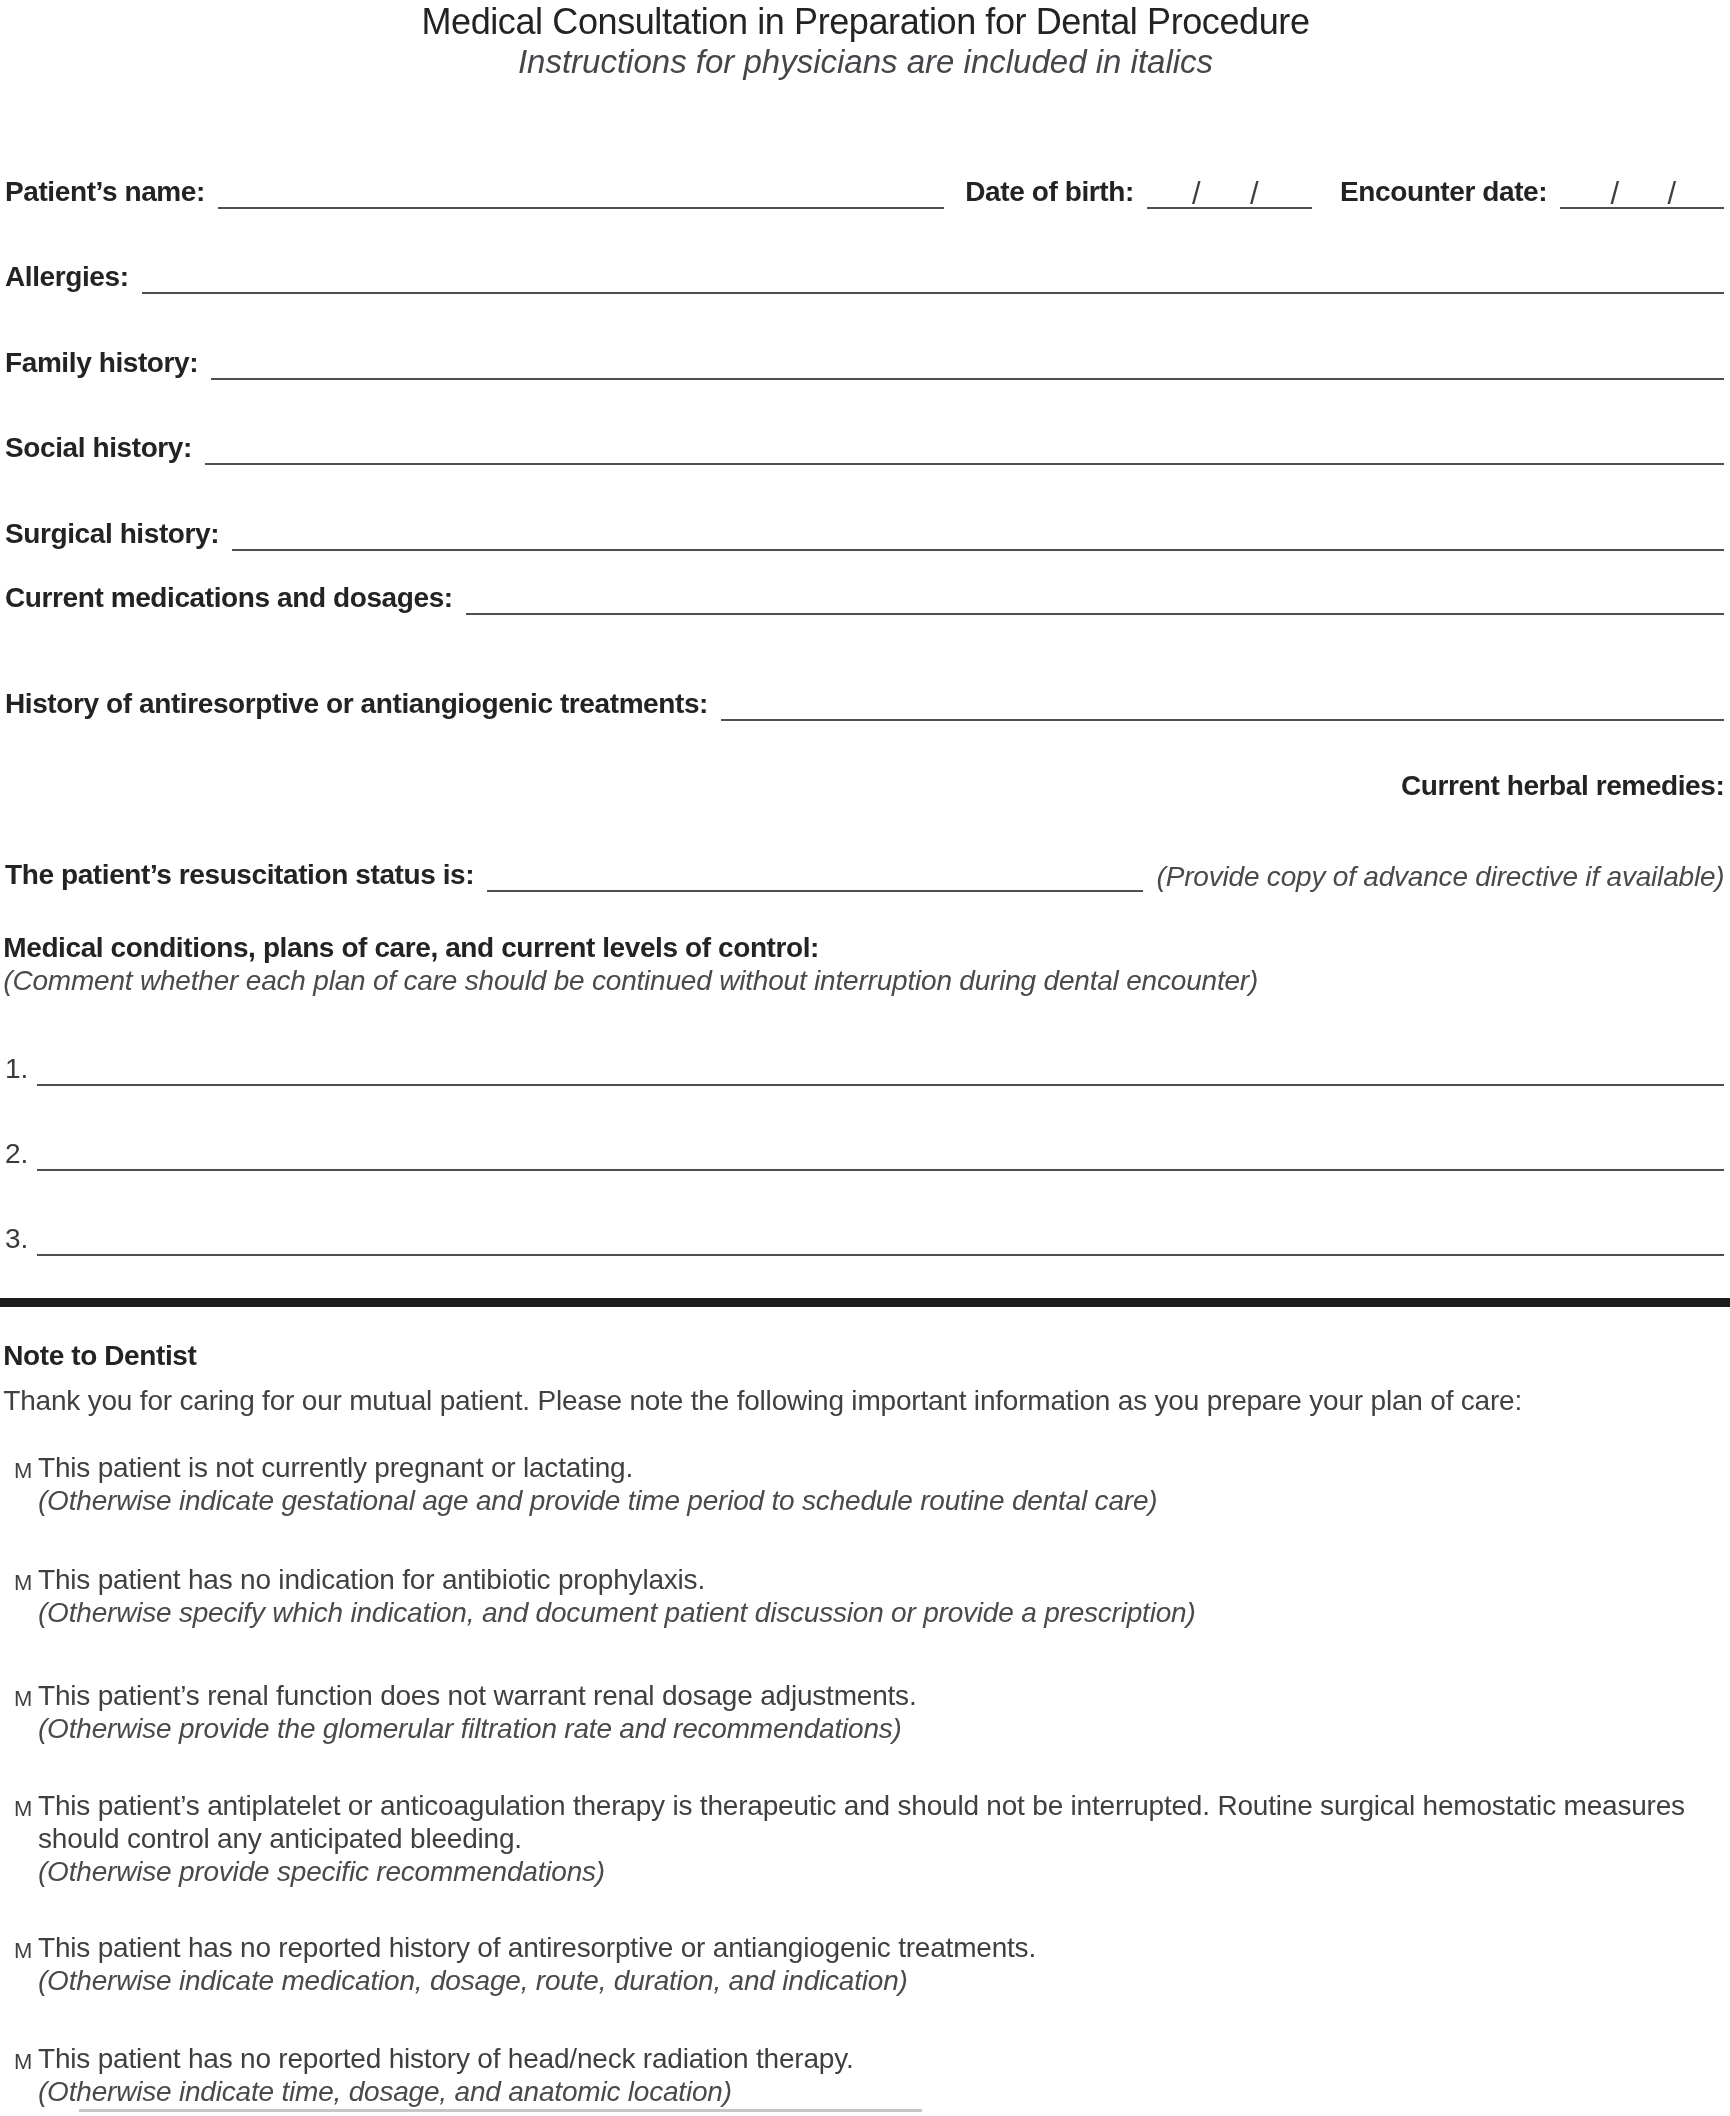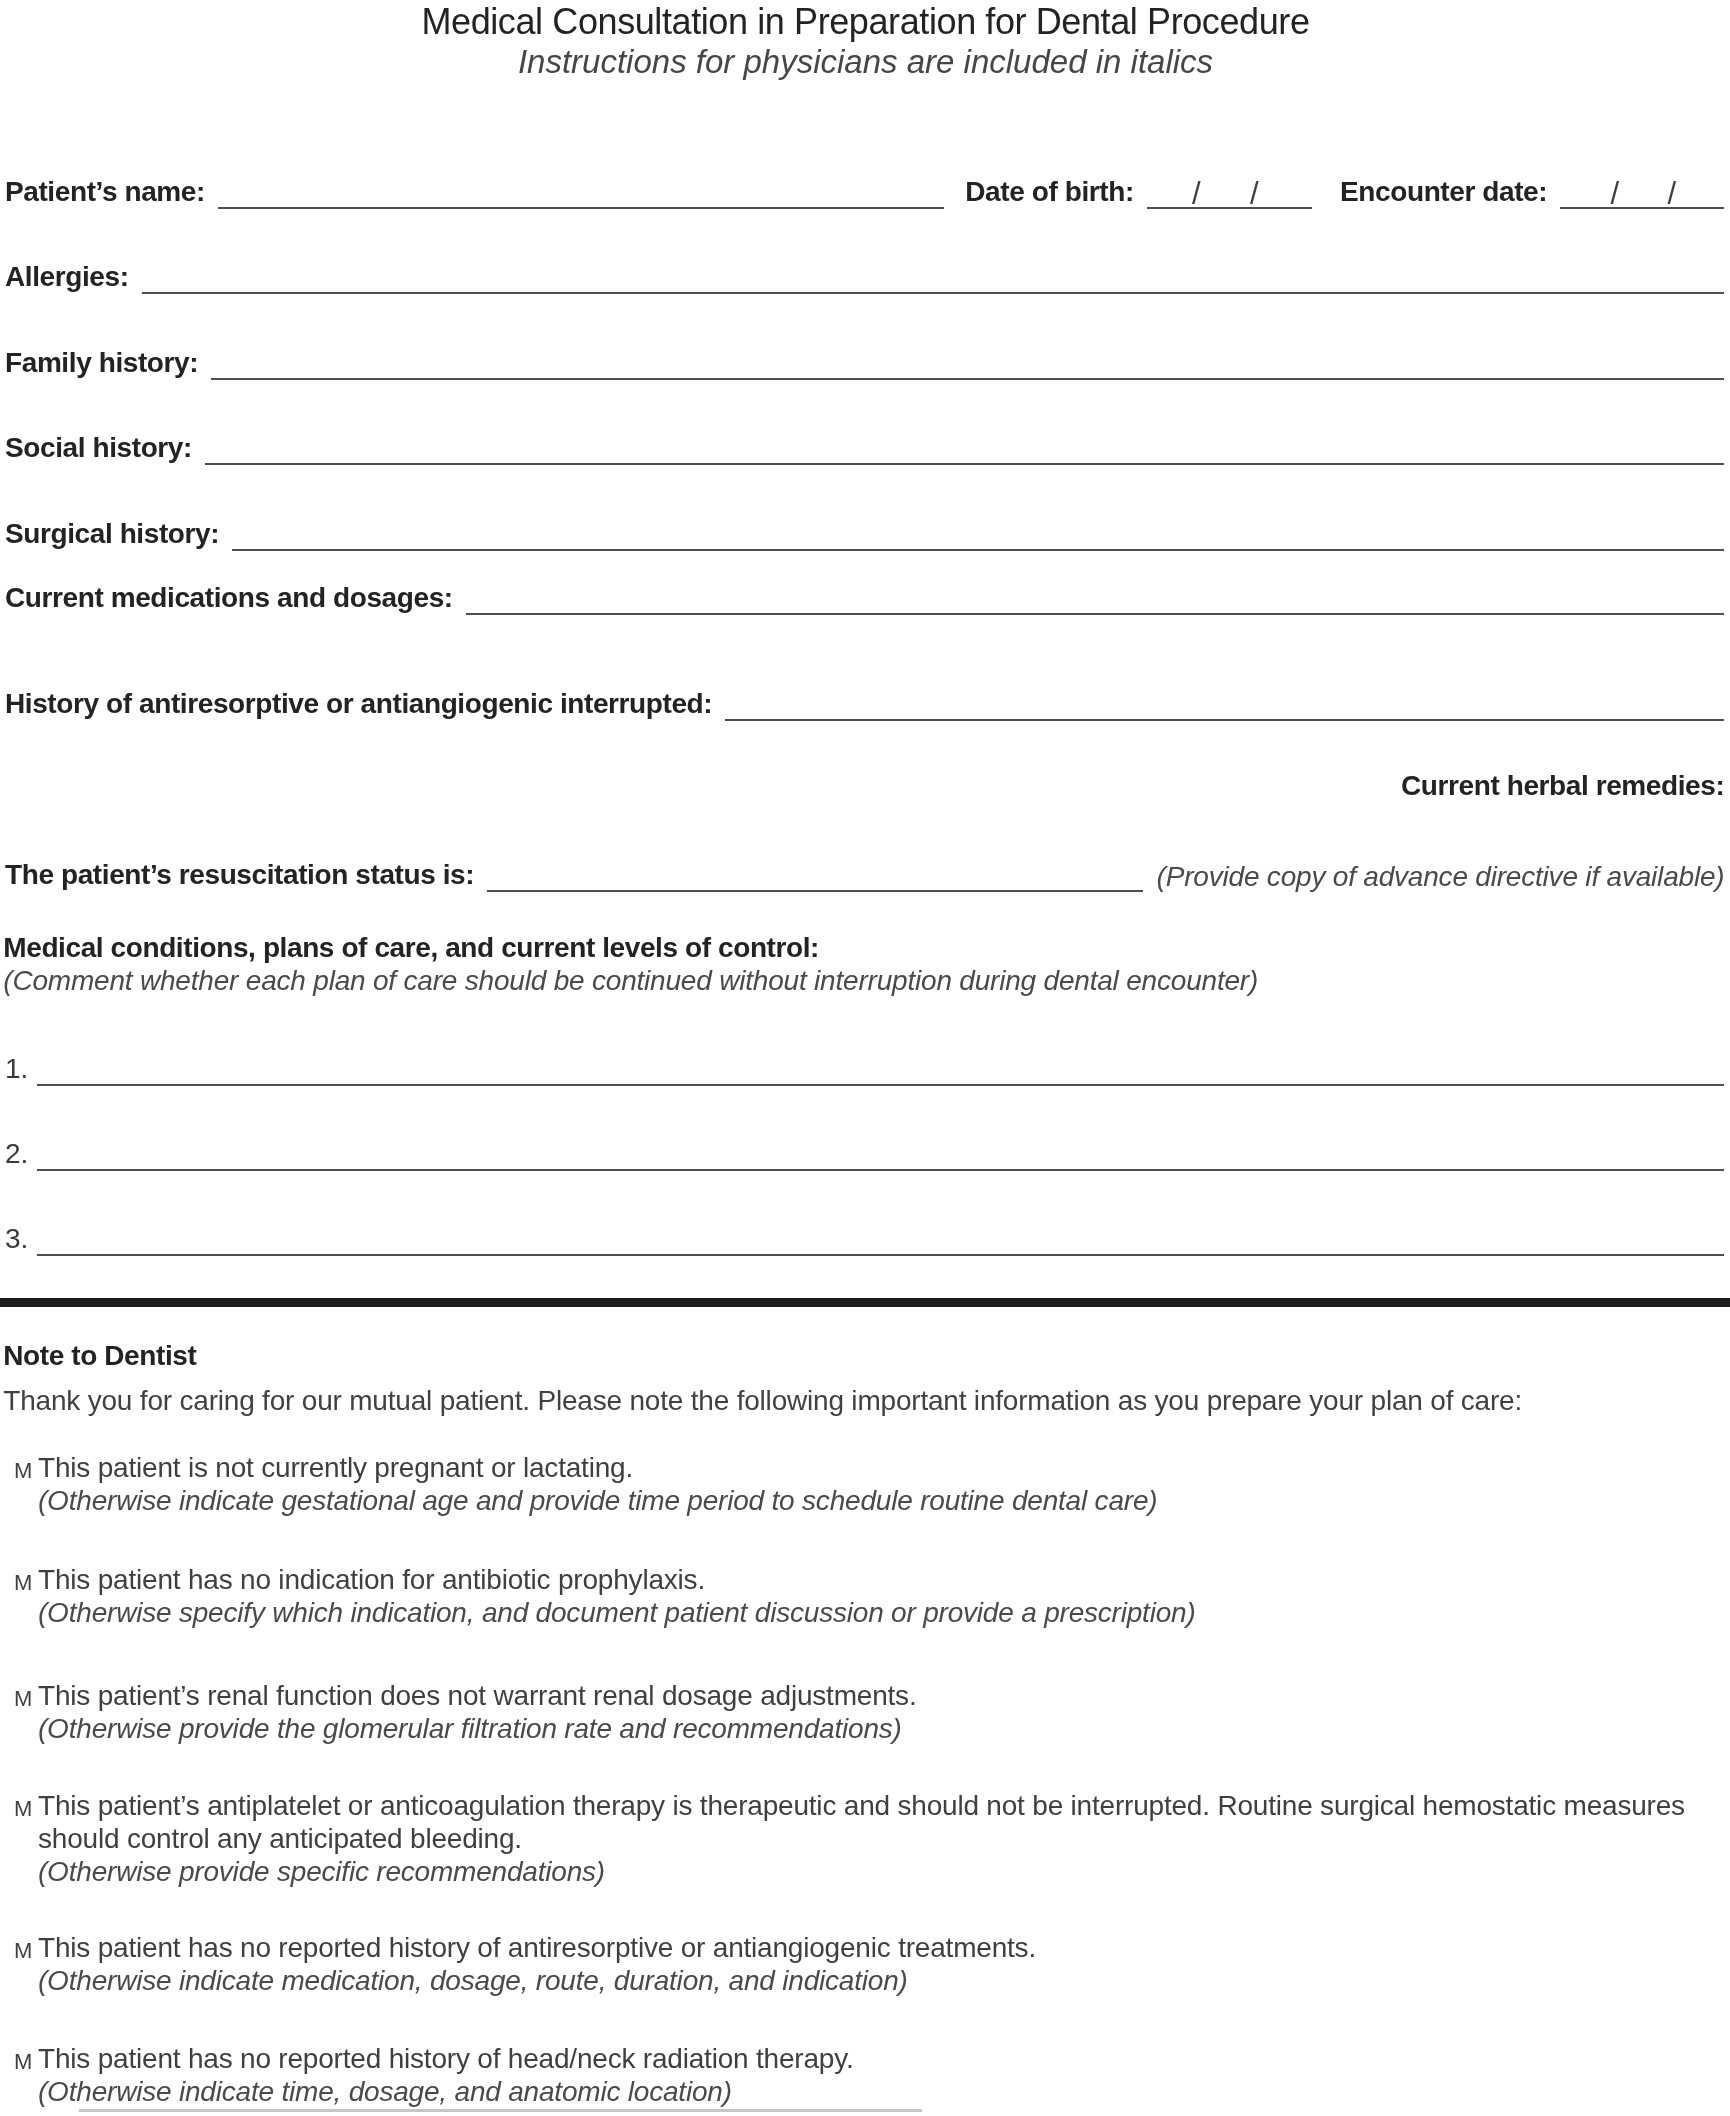--- a/index.html
+++ b/index.html
@@ -121,21 +121,21 @@
     <span class="lbl">Surgical history:</span>
     <div class="line"></div>
   </div>
 
   <div class="u-row" style="top:579px;">
     <span class="lbl">Current medications and dosages:</span>
     <div class="line"></div>
   </div>
 
   <div class="u-row" style="top:685px;">
-    <span class="lbl">History of antiresorptive or antiangiogenic interrupted:</span>
+    <span class="lbl">History of antiresorptive or antiangiogenic treatments:</span>
     <div class="line"></div>
   </div>
 
   <div class="u-row" style="top:771px;flex-direction:column;">
     <span class="lbl">Current herbal remedies:</span>
     <div class="line"></div>
   </div>
 
   <div class="u-row" style="top:856px;">
     <span class="lbl">The patient’s resuscitation status is:</span>

